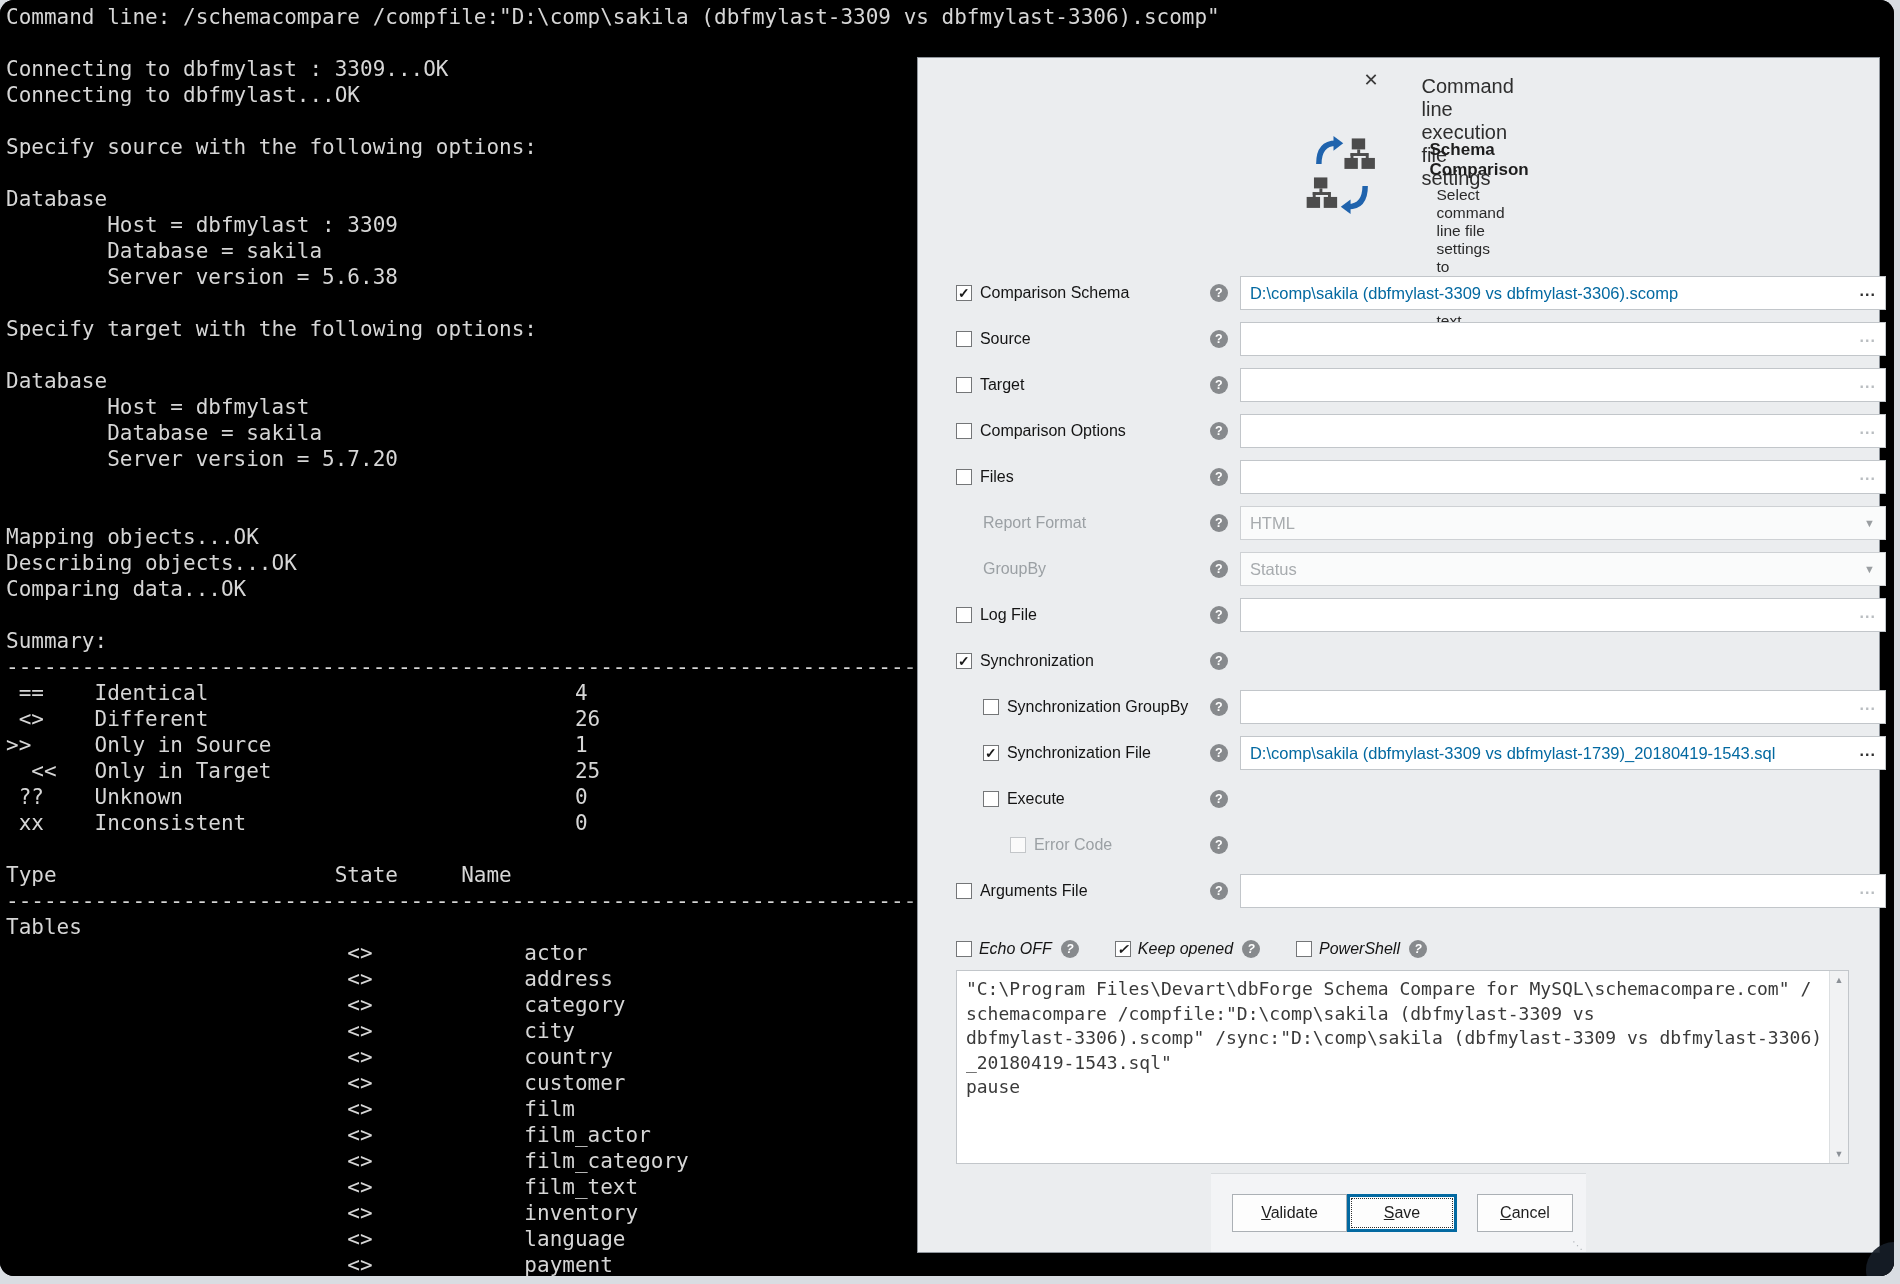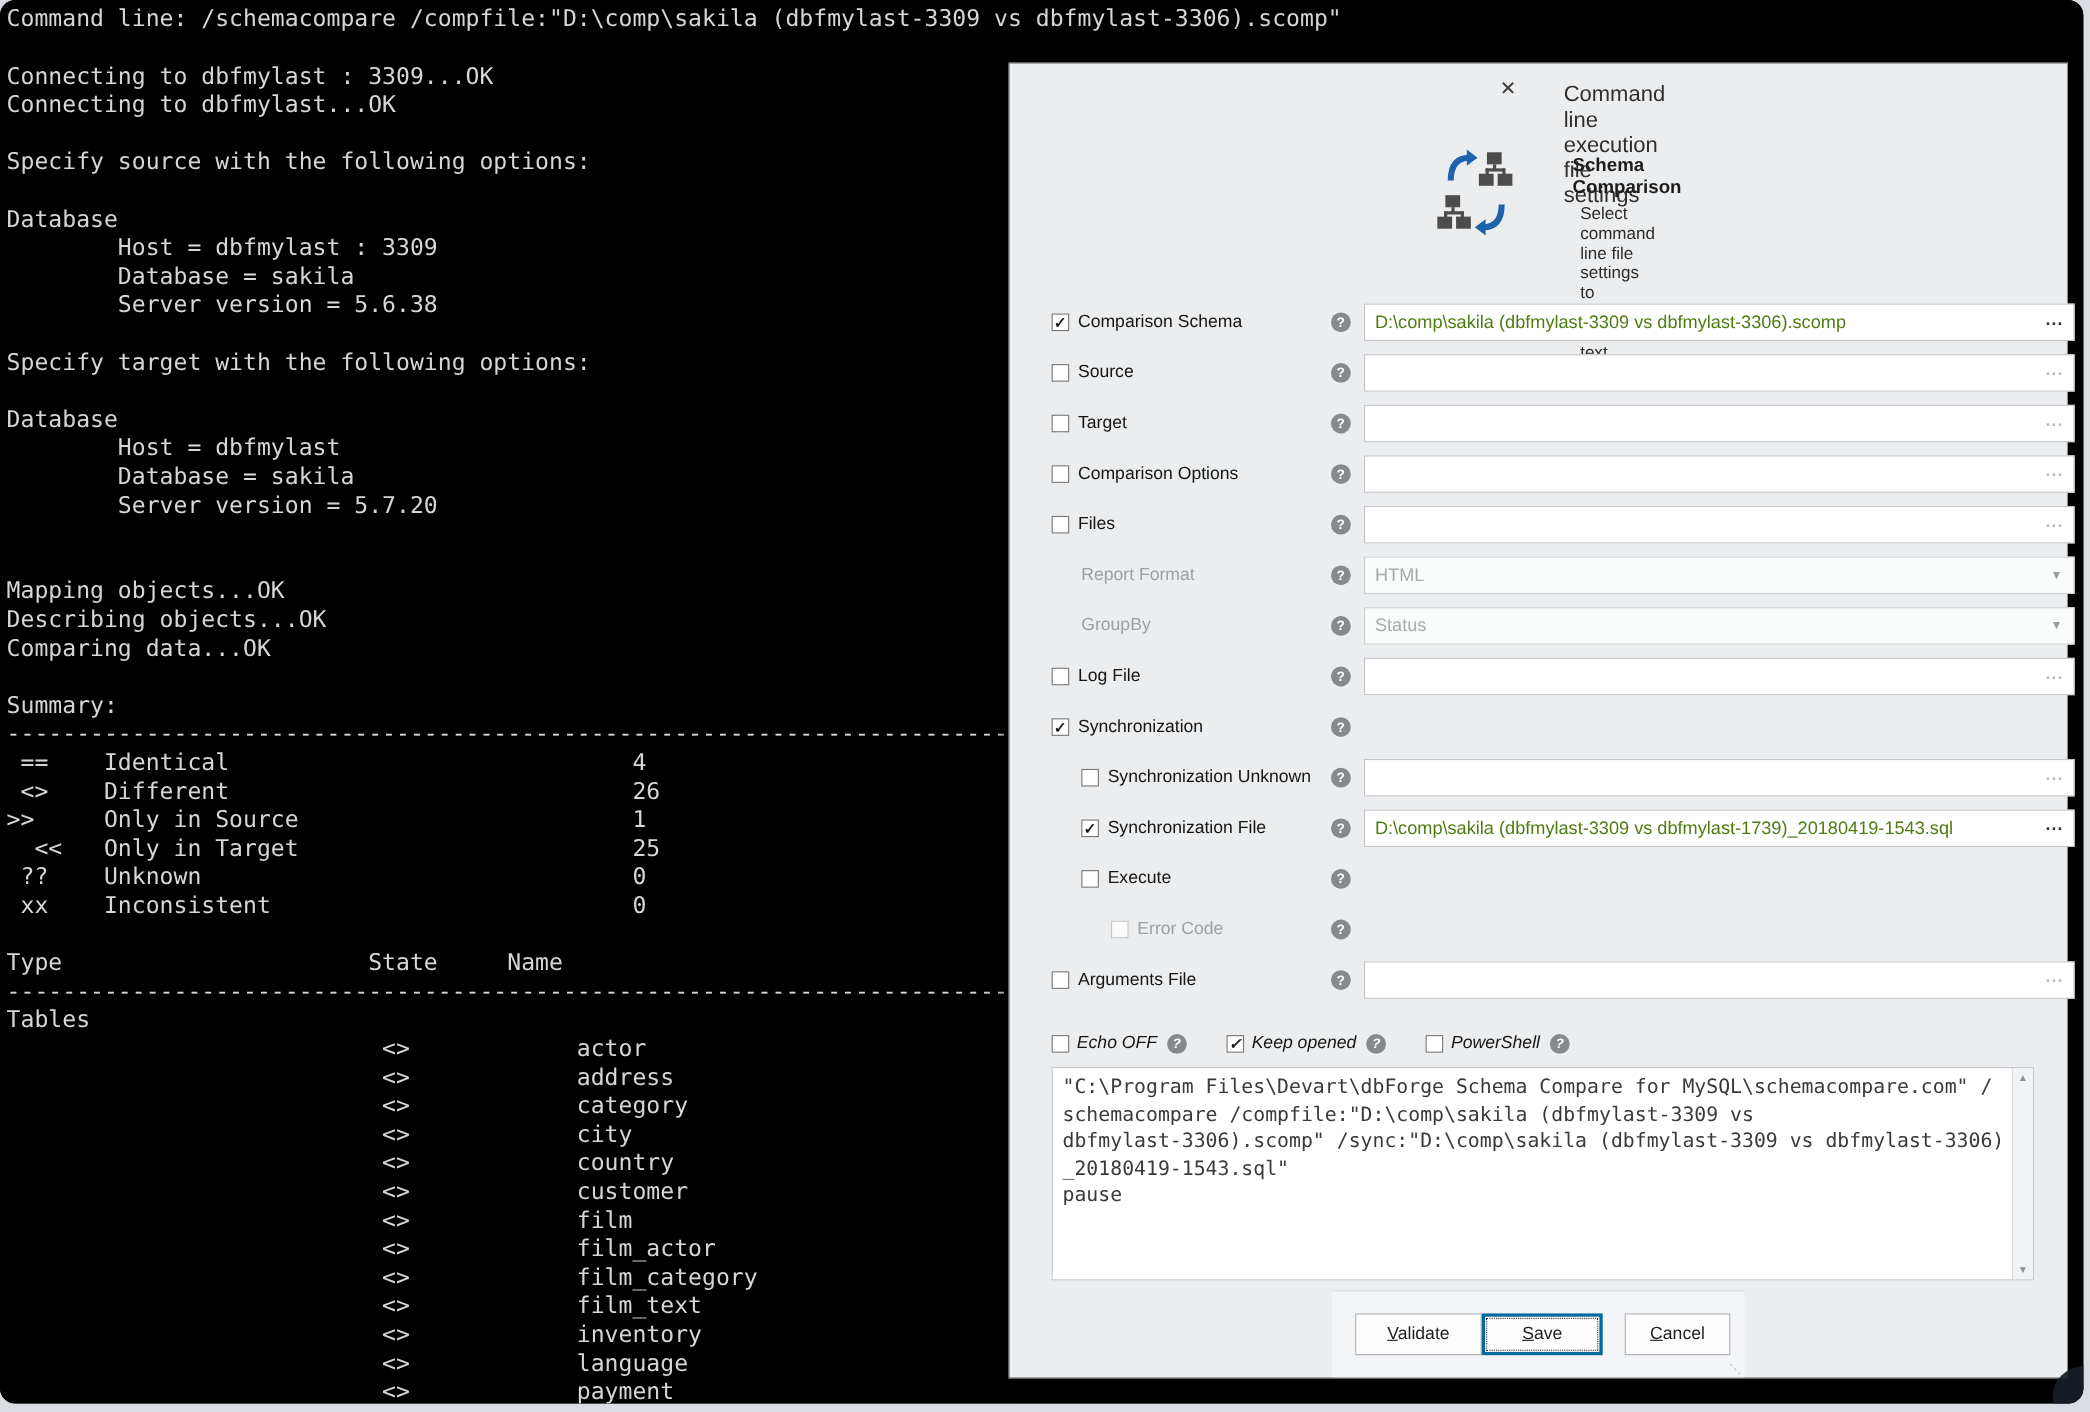--- a/index.html
+++ b/index.html
@@ -29,21 +29,21 @@
       color:#1a1a1a;flex:none;margin-right:8px;line-height:1;}
   .cb.cbdis{border-color:#c3c6c9;background:#fafafa;}
   .flabel{font-size:16px;color:#141414;white-space:nowrap;}
   .frow.dis .flabel{color:#9ba0a4;}
   .help{position:absolute;left:254px;top:50%;transform:translateY(-50%);width:18px;height:18px;
         border-radius:50%;background:#878a8d;color:#fff;font-size:12.5px;font-weight:bold;
         display:flex;align-items:center;justify-content:center;line-height:1;}
   .tin{position:absolute;left:284px;top:0;width:646px;height:34px;background:#fff;
        border:1px solid #c2c6ca;box-sizing:border-box;display:flex;align-items:center;
        padding:0 30px 0 9px;overflow:hidden;}
-  .tval{font-size:16.5px;color:#4d7c0f;white-space:nowrap;overflow:hidden;}
+  .tval{font-size:16.5px;color:#0369a1;white-space:nowrap;overflow:hidden;}
   .tval.gray{color:#a7abae;}
   .dots{position:absolute;right:9px;top:45%;transform:translateY(-50%);font-size:16px;
         font-weight:bold;color:#b9bdc0;letter-spacing:1px;line-height:1;}
   .dots.strong{color:#2f2f2f;}
   .tsel{position:absolute;left:284px;top:0;width:646px;height:34px;background:#fafbfb;
         border:1px solid #ced1d4;box-sizing:border-box;display:flex;align-items:center;
         padding:0 30px 0 9px;}
   .arrow{position:absolute;right:10px;top:50%;transform:translateY(-50%);font-size:11px;color:#9a9ea1;}
   
   .toggles{display:flex;align-items:center;margin-top:30px;height:22px;gap:36px;font-style:italic;}
@@ -247,21 +247,21 @@
                 <span class="dots">...</span>
               </div>
             </div>
             <div class="frow">
               <span class="cb" style="margin-left: 0px;">✓</span>
               <span class="flabel">Synchronization</span>
               <span class="help">?</span>
             </div>
             <div class="frow">
               <span class="cb" style="margin-left: 27px;"></span>
-              <span class="flabel">Synchronization Unknown</span>
+              <span class="flabel">Synchronization GroupBy</span>
               <span class="help">?</span>
               <div class="tin">
                 <span class="tval"></span>
                 <span class="dots">...</span>
               </div>
             </div>
             <div class="frow">
               <span class="cb" style="margin-left: 27px;">✓</span>
               <span class="flabel">Synchronization File</span>
               <span class="help">?</span>

